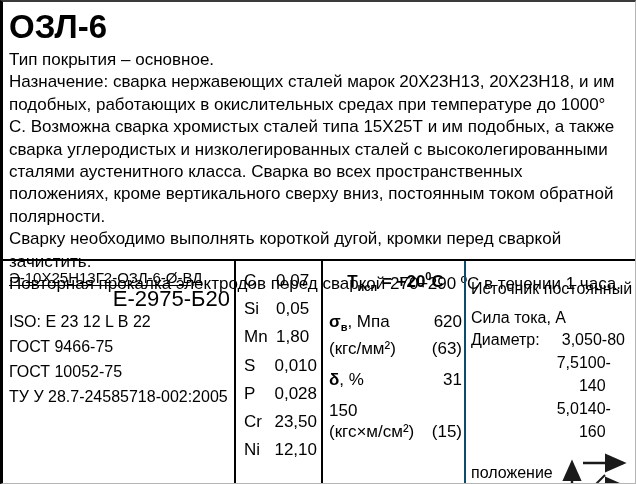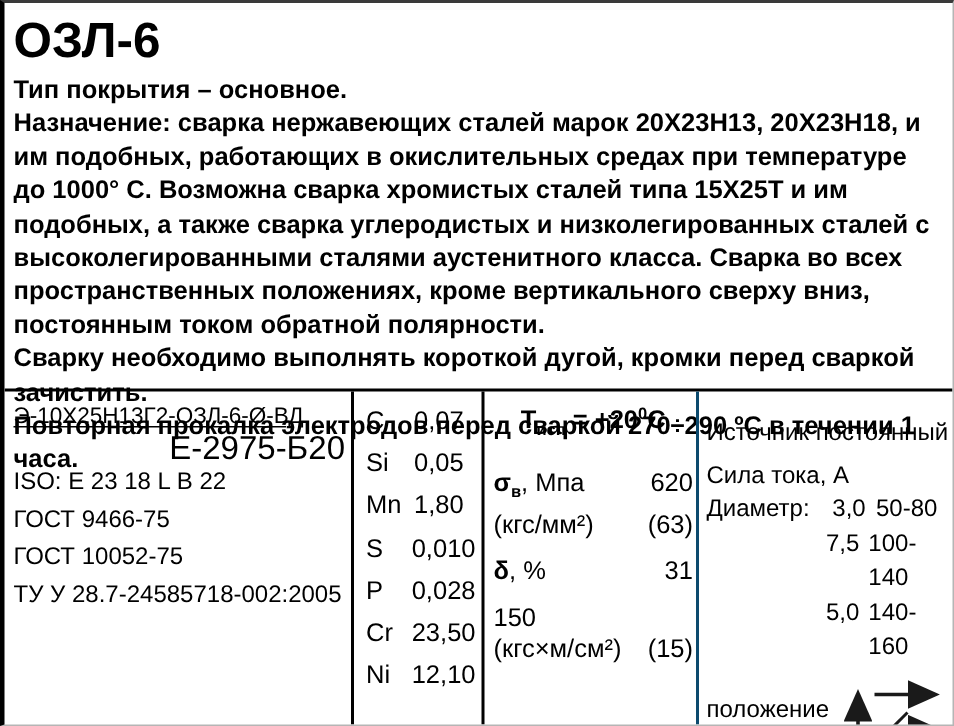--- a/index.html
+++ b/index.html
@@ -16,21 +16,21 @@
     font-family: "Liberation Sans", "DejaVu Sans", sans-serif;
     overflow: hidden;
   }
   .title {
     margin: 7px 0 4px 6px;
     font-size: 33px;
     font-weight: bold;
     line-height: 36px;
   }
   .desc { margin: 2px 8px 0 6px; font-size: 17px; line-height: 22.4px; }
-  .desc p { margin: 0; font-weight: bold; }
+  .desc p { margin: 0; }
 
   .spec-table {
     position: absolute;
     left: 0; right: 0; top: 257px; bottom: 0;
     border-top: 2px solid #000;
     display: flex;
   }
   .col { box-sizing: border-box; }
 
   
@@ -63,21 +63,21 @@
   .mech-row sub { font-size: 11px; font-weight: bold; }
   .m-gap { margin-top: 10px; }
   .bold { font-weight: bold; }
 
   
   .col-weld { flex: 1; font-size: 16px; display: flex; flex-direction: column; padding-top: 17px; }
   .w-line { margin-left: 5px; line-height: 21px; }
   .src { margin-bottom: 8px; }
   .mode-row { display: flex; margin-left: 5px; line-height: 23px; }
   .mode-lbl { width: 77px; }
-  .mode-d { width: 36px; text-align: center; }
+  .mode-d { width: 36px; text-align: right; }
   .positions-row { display: flex; margin: 8px 2px 0 5px; align-items: center; }
   .pos-label { width: 88px; line-height: 24px; }
   .pos-icon { flex: 1; text-align: right; }
 </style>
 </head>
 <body>
 
 <div class="page">
 
   <h1 class="title">ОЗЛ-6</h1>
@@ -87,21 +87,21 @@
     <p>Назначение: сварка нержавеющих сталей марок 20Х23Н13, 20Х23Н18, и им подобных, работающих в окислительных средах при температуре до 1000° С. Возможна сварка хромистых сталей типа 15Х25Т и им подобных, а также сварка углеродистых и низколегированных сталей с высоколегированными сталями аустенитного класса. Сварка во всех пространственных положениях, кроме вертикального сверху вниз, постоянным током обратной полярности.</p>
     <p>Сварку необходимо выполнять короткой дугой, кромки перед сваркой зачистить.</p>
     <p>Повторная прокалка электродов перед сваркой 270÷290 ºС в течении 1 часа.</p>
   </div>
 
   <div class="spec-table">
 
     <div class="col col-desig">
       <div class="type-desig">Э-10Х25Н13Г2-ОЗЛ-6-Ø-ВД</div>
       <div class="classif">Е-2975-Б20</div>
-      <div class="std">ISO: E 23 18 L B 22</div>
+      <div class="std">ISO: E 23 12 L B 22</div>
       <div class="std gap-md">ГОСТ 9466-75</div>
       <div class="std">ГОСТ 10052-75</div>
       <div class="std">ТУ У 28.7-24585718-002:2005</div>
     </div>
 
     <div class="col col-chem">
       <div class="chem-row">
         <span class="chem-el">C</span>
         <span class="chem-val">0,07</span>
       </div>

